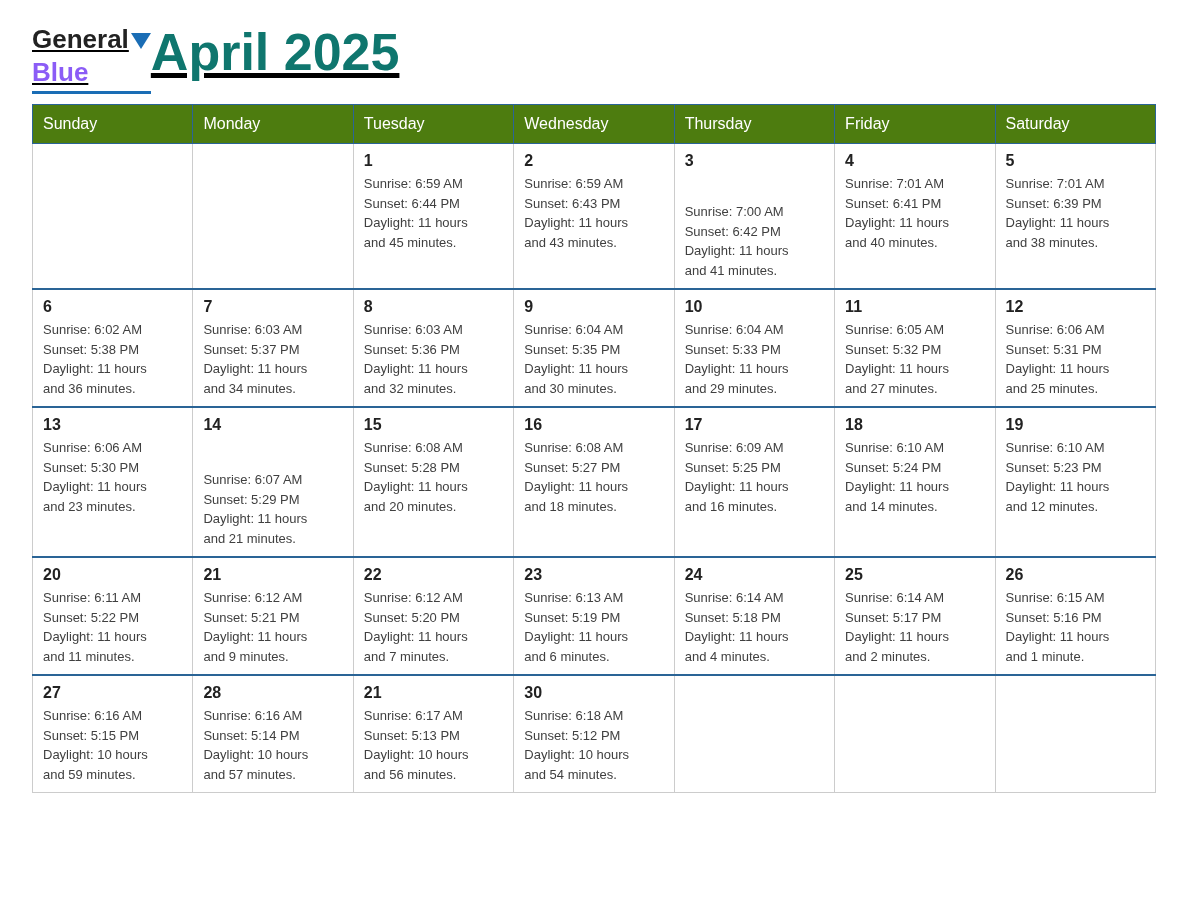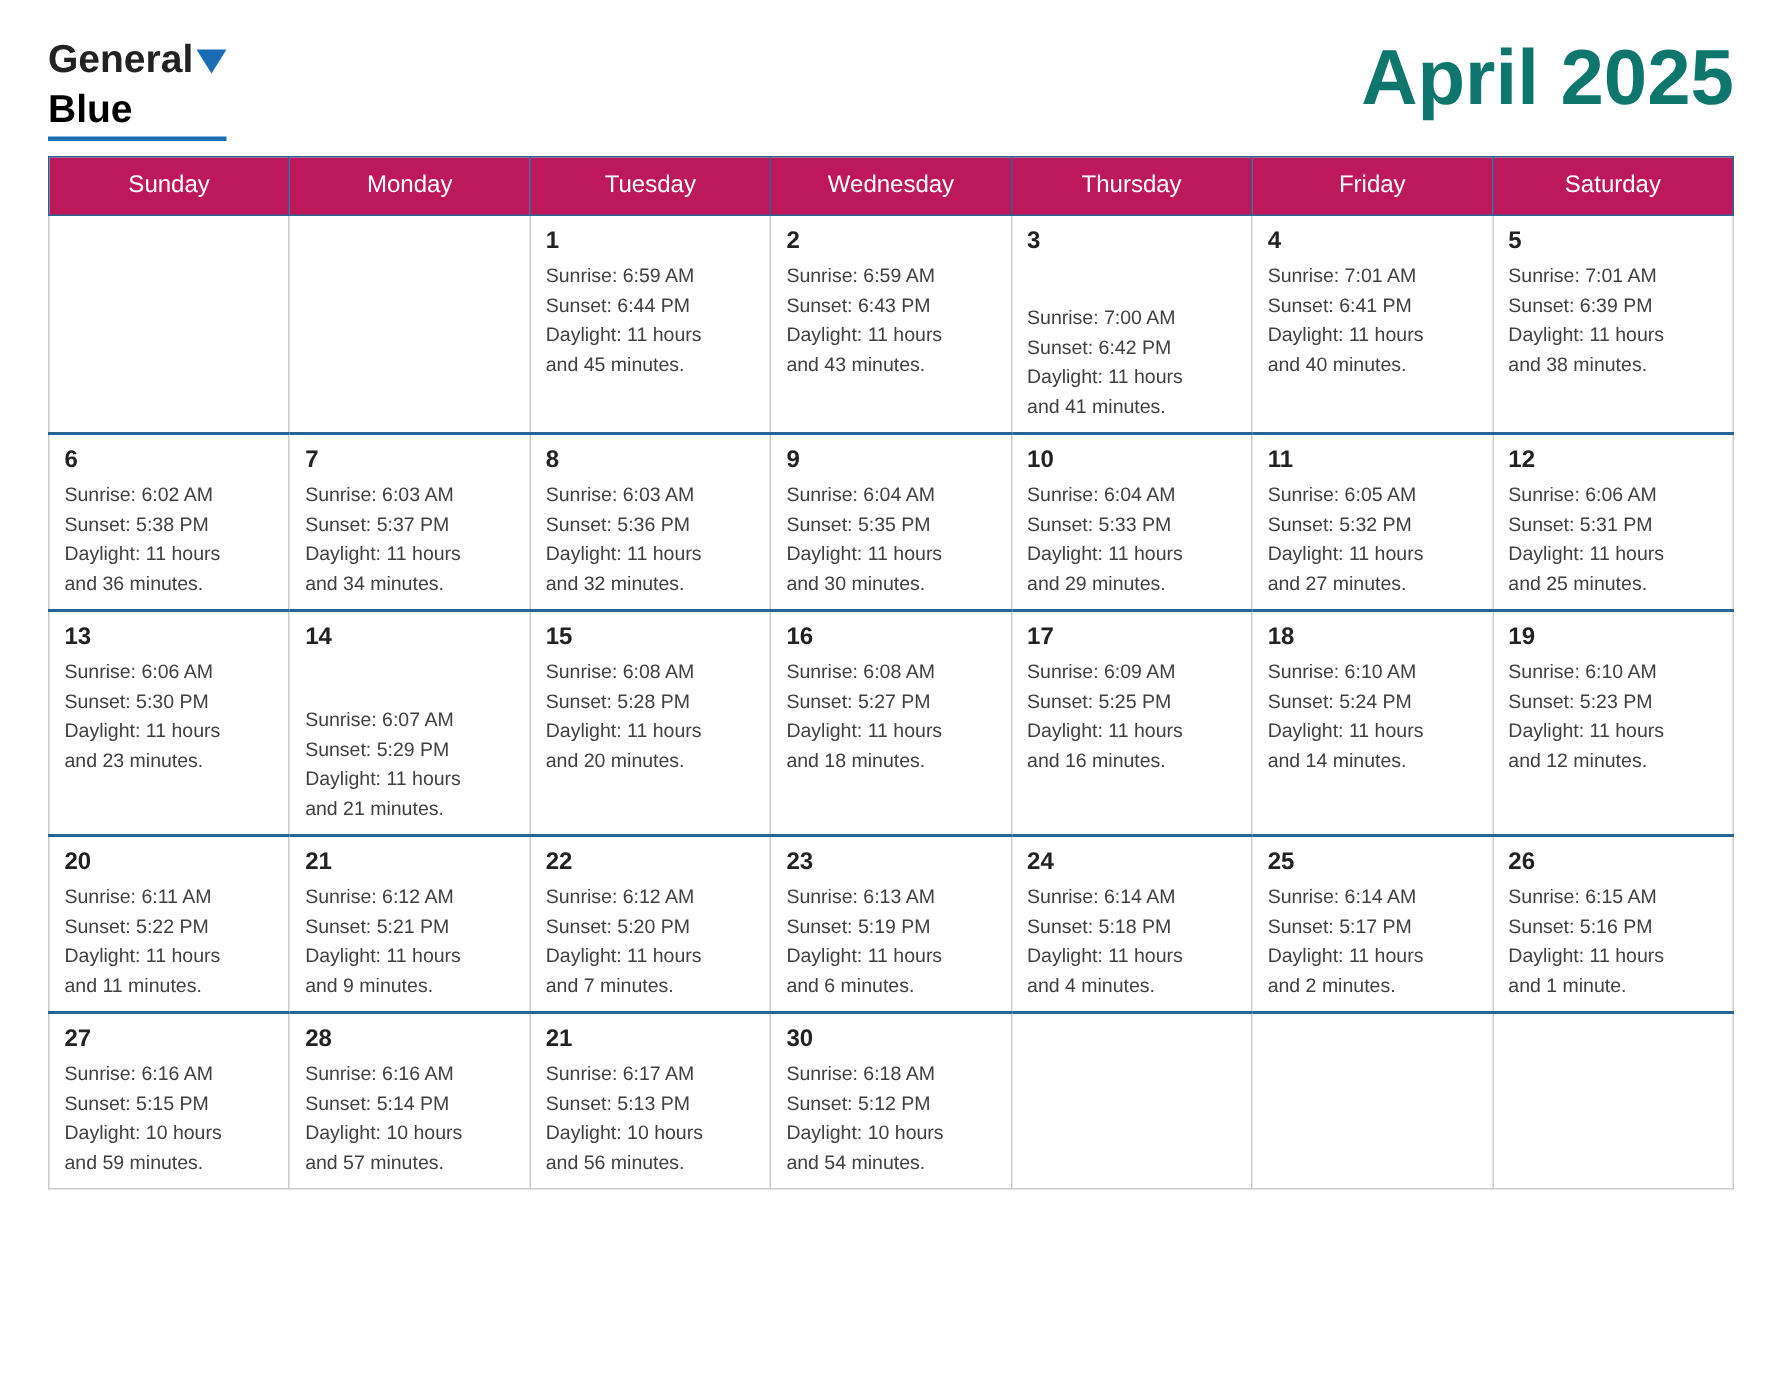--- a/index.html
+++ b/index.html
@@ -5,38 +5,39 @@
     * { box-sizing: border-box; margin: 0; padding: 0; }
     body {
       font-family: Arial, sans-serif;
       background: #fff;
       padding: 24px 32px;
       width: 1188px;
       min-height: 918px;
     }
     .header-area {
       display: flex;
-      justify-content: space-between;
+      justify-content: flex-start;
       align-items: flex-start;
       margin-bottom: 8px;
+      text-decoration: underline;
     }
     .logo-area {
       display: flex;
       flex-direction: column;
       align-items: flex-start;
     }
     .logo-text {
       display: flex;
       align-items: center;
       font-size: 26px;
       font-weight: bold;
       color: #222;
     }
     .logo-general { color: #222; }
-    .logo-blue { color: #000000; }
+    .logo-blue { color: #8b5cf6; }
     .logo-triangle {
       width: 0; height: 0;
       border-left: 10px solid transparent;
       border-right: 10px solid transparent;
       border-top: 16px solid #1a6db5;
       display: inline-block;
       margin-left: 2px;
       margin-bottom: -2px;
     }
     .logo-underline {
@@ -58,27 +59,27 @@
       font-size: 22px;
       color: #444;
       margin-top: 4px;
     }
     .calendar-table {
       width: 100%;
       border-collapse: collapse;
       margin-top: 10px;
     }
     .calendar-table th {
-      background: #be185d;
+      background: #4d7c0f;
       color: #fff;
       padding: 10px 10px;
       font-size: 16px;
       font-weight: normal;
       border: 1px solid #2a6496;
-      text-align: center;
+      text-align: left;
     }
     .calendar-table td {
       border: 1px solid #ccc;
       vertical-align: top;
       padding: 8px 10px;
       width: calc(100% / 7);
       min-height: 110px;
       height: 110px;
     }
     .calendar-table td.empty {

